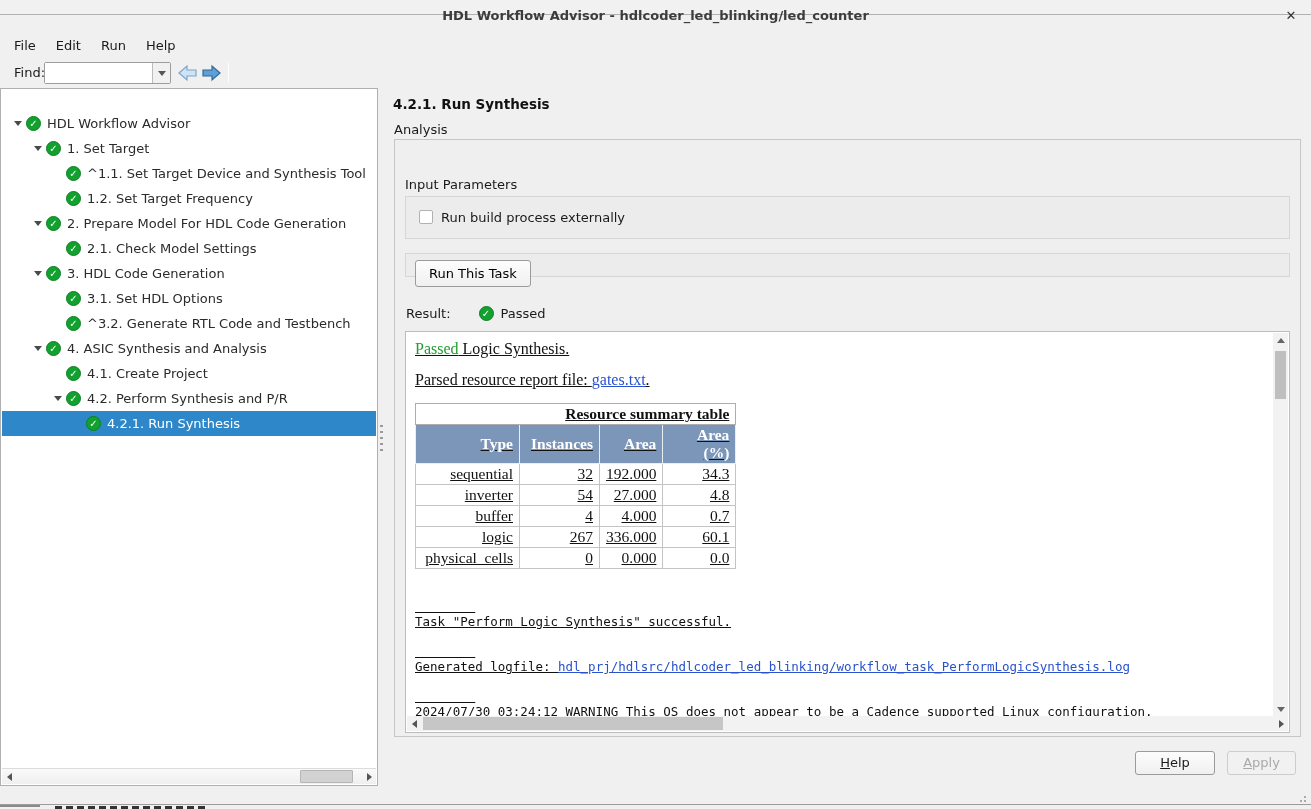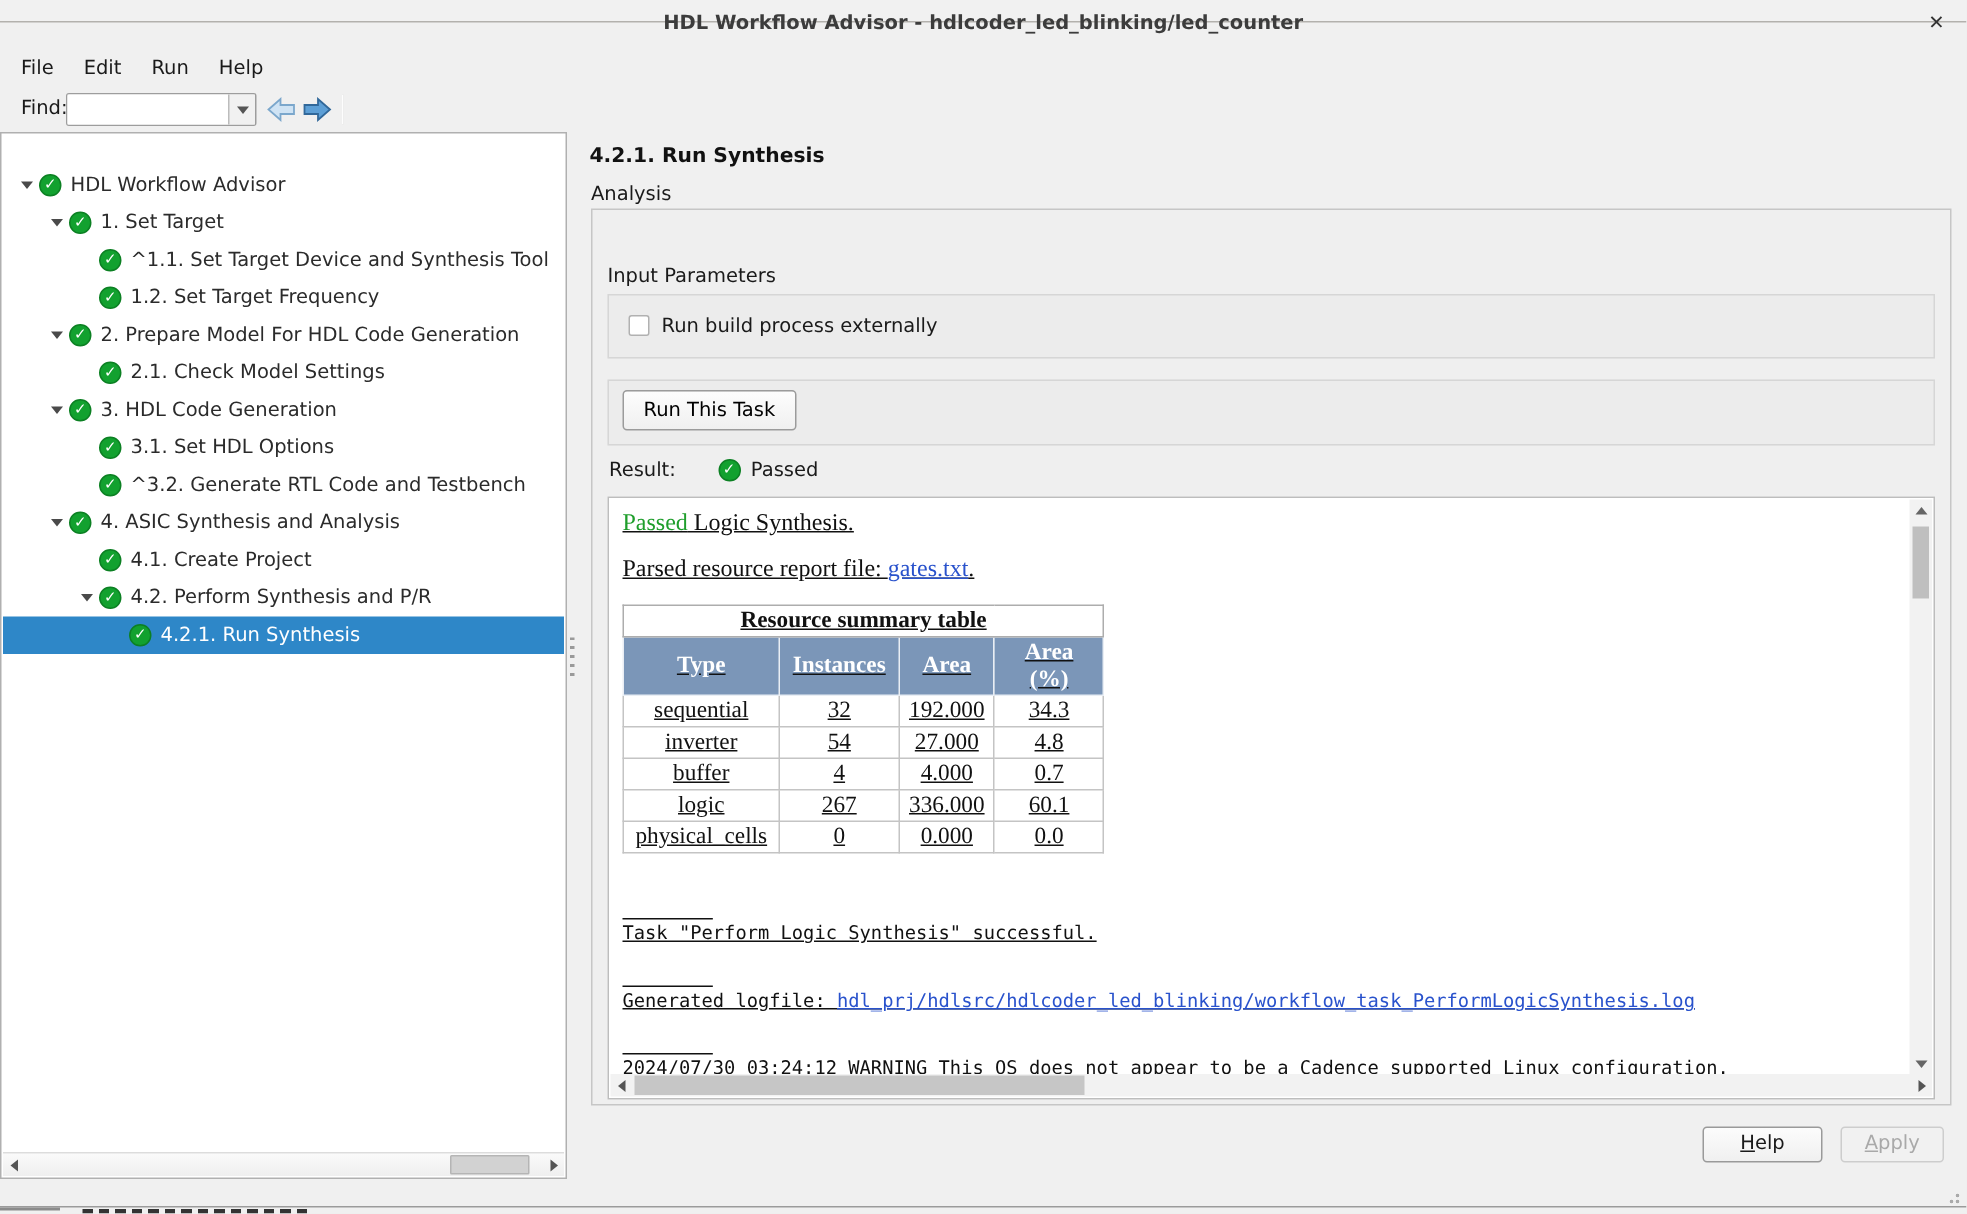--- a/index.html
+++ b/index.html
@@ -45,36 +45,36 @@
   .splitter-grip { position:absolute; left:380px; top:425px; width:3px; height:26px; background:repeating-linear-gradient(#9a9a9a 0 2px, transparent 2px 6px); cursor:col-resize; }
 
   
   .task-title { position:absolute; left:393px; top:96px; font-size:13.5px; font-weight:bold; color:#111; }
   .section-label { position:absolute; left:394px; top:122px; font-size:13px; }
   .groupbox { position:absolute; left:394px; top:139px; width:907px; height:598px; border:1px solid #c6c6c6; background:#efefef; }
   .desc { position:absolute; left:10px; top:12px; font-size:13px; }
   .inputparams { position:absolute; left:10px; top:37px; font-size:13px; }
   .subbox { position:absolute; left:10px; right:10px; background:#ececec; border:1px solid #d6d6d6; }
   .box-check { top:56px; height:43px; }
-  .box-run { top:113px; height:44px; }
+  .box-run { top:113px; height:24px; }
   .checkbox { position:absolute; left:13px; top:13px; width:14px; height:14px; background:#fff; border:1px solid #b1b1b1; border-radius:2px; cursor:pointer; }
   .checkbox-label { position:absolute; left:35px; top:13px; font-size:13px; }
   .run-btn { position:absolute; left:9px; top:6px; height:27px; padding:0 13px; font-size:13px; font-family:"DejaVu Sans", sans-serif; background:linear-gradient(#fdfdfd,#f0f0f0); border:1px solid #9b9b9b; border-radius:3px; cursor:pointer; }
   .result-row { position:absolute; left:11px; top:164px; height:18px; display:flex; align-items:center; font-size:13px; }
   .result-label { margin-right:28px; }
   .result-row .check-icon { margin-right:7px; }
 
   
   .report { position:absolute; left:10px; right:10px; top:191px; height:402px; background:#ffffff; border:1px solid #bdbdbd; }
   .report-content { position:absolute; left:0; top:0; right:15px; bottom:15px; overflow:hidden; padding:8px 0 0 9px; font-family:"Liberation Serif", serif; font-size:16px; color:#111;text-decoration:underline; }
   .passed-word { color:#1f9e2c; }
   .parsed-line { margin-top:13px; }
   .rlink { color:#2952cc; text-decoration:underline; cursor:pointer; }
   .rtable { border-collapse:collapse; margin-top:14px; font-size:15.5px; }
-  .rtable td, .rtable th { padding:1px 6px; height:20px; text-align:center; font-weight:normal;margin-top:36px; }
+  .rtable td, .rtable th { padding:1px 6px; height:20px; text-align:right; font-weight:normal;margin-top:36px; }
   .rtable .caption-cell { border:1px solid #adadad; font-weight:bold; background:#fff; }
   .rtable th { background:#7b96b8; color:#fff; font-weight:bold; border:1px solid #e9eef4; }
   .rtable td.body-cell { border:1px solid #c4c4c4; }
   .col-type{width:104px;} .col-inst{width:80px;} .col-area{width:58px;} .col-pct{width:73px;}
   .log { margin-top:15px; font-family:"DejaVu Sans Mono", monospace; font-size:12.5px; line-height:15px; white-space:pre; color:#111; }
 
   
   .vscroll { position:absolute; top:1px; right:1px; bottom:16px; width:15px; background:#f2f2f2; }
   .vs-arrow { position:absolute; left:0; width:15px; height:14px; display:flex; align-items:center; justify-content:center; }
   .tri-up { width:0; height:0; border-left:4px solid transparent; border-right:4px solid transparent; border-bottom:5px solid #666; }

